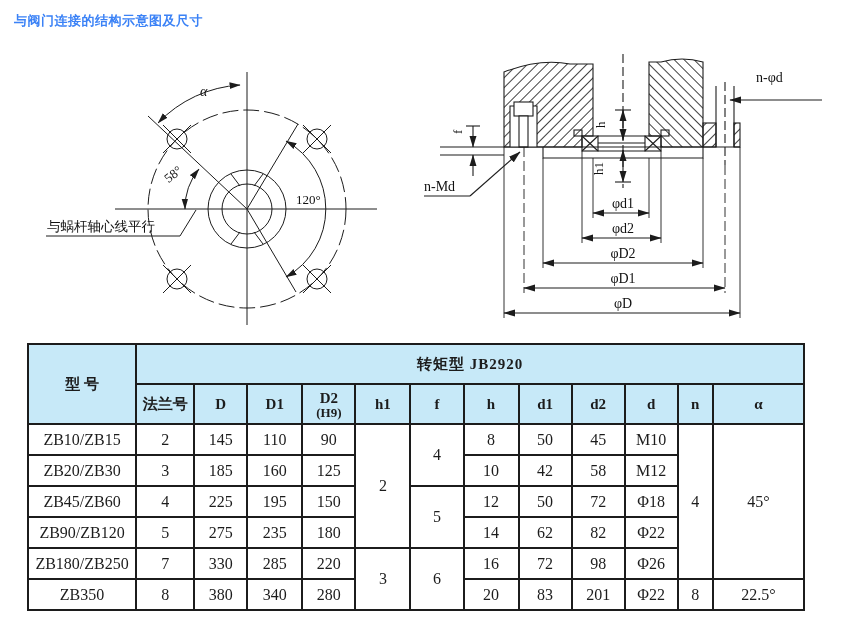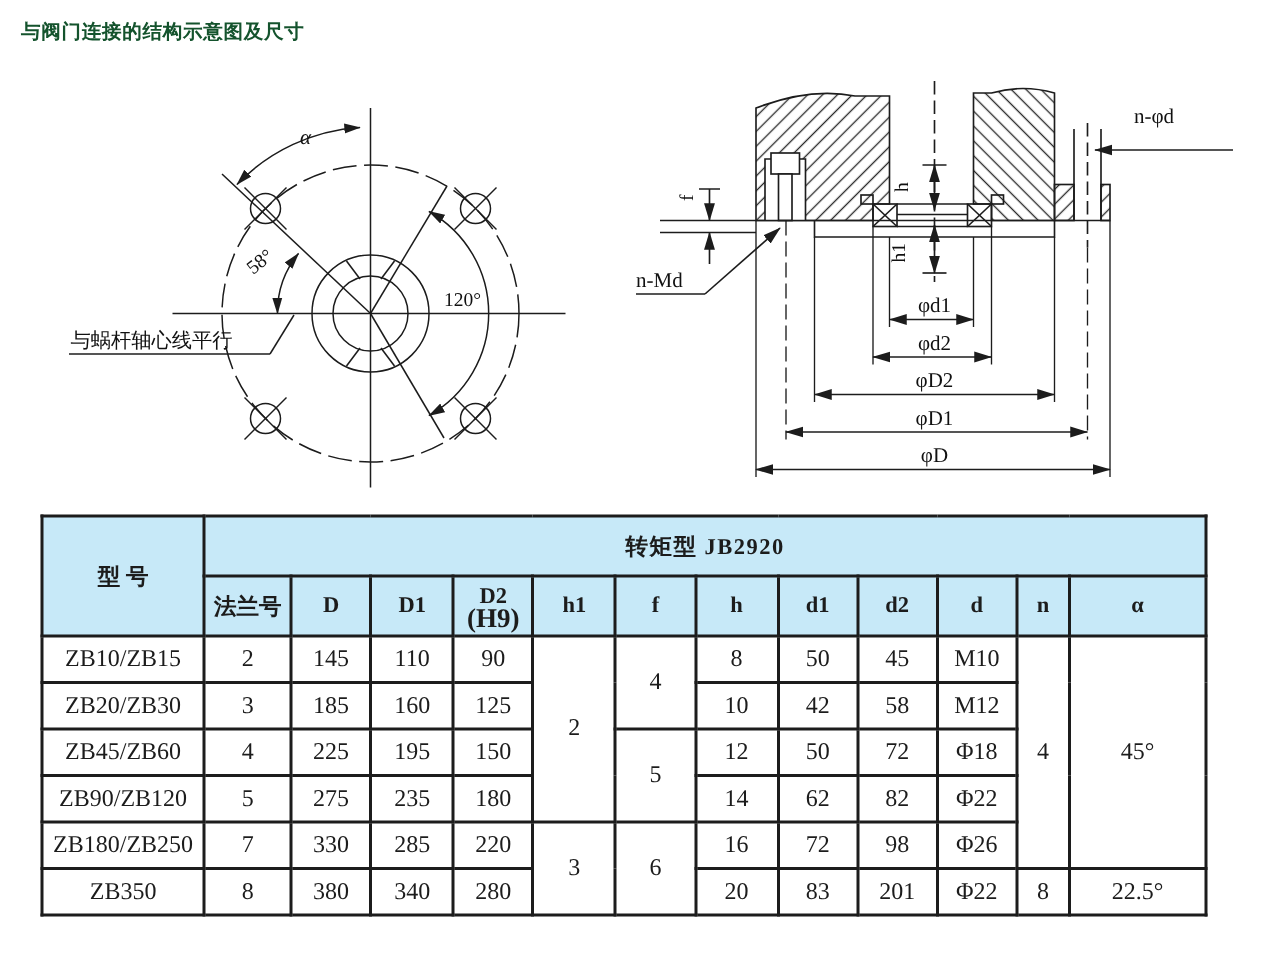--- a/index.html
+++ b/index.html
@@ -2,42 +2,42 @@
 <html><head>
 <meta charset="utf-8">
 <style>
   html,body{margin:0;padding:0;}
   body{
     width:845px;height:635px;position:relative;overflow:hidden;
     background:#ffffff;font-family:"Liberation Sans","DejaVu Sans",sans-serif;
   }
   .page-title{
     position:absolute;left:14px;top:12px;font-size:13px;font-weight:bold;
-    color:#14532d;letter-spacing:0.5px;
+    color:#3b82f6;letter-spacing:0.5px;
   }
   svg text{font-family:"Liberation Serif","DejaVu Serif",serif;fill:#111;}
   .drawing-left{position:absolute;left:30px;top:52px;}
   .drawing-right{position:absolute;left:420px;top:48px;}
   table.spec{
     position:absolute;left:27px;top:343px;border-collapse:collapse;
     table-layout:fixed;width:778px;
     font-family:"Liberation Serif","DejaVu Serif",serif;
   }
   table.spec th,table.spec td{
     border:2px solid #1c1c1c;text-align:center;vertical-align:middle;
     padding:0;background:#ffffff;color:#1c1c1c;
   }
   table.spec th{background:#c7e9f8;font-weight:bold;font-size:15px;}
   table.spec td{font-size:16px;}
   tr.hdr1{height:40px;}
   tr.hdr2{height:40px;}
   tr.data{height:31px;}
   td.sh{background:#d4d4d4;margin-top:21px;}
   .model-cell{font-size:15px;}
-  .sub-line{display:block;font-size:18px;line-height:13px;margin-top:-1px;}
+  .sub-line{display:block;font-size:13px;line-height:13px;margin-top:-1px;}
   .grp{font-size:15px;letter-spacing:1px;}
 </style>
 </head>
 <body>
 
 <div class="page-title">与阀门连接的结构示意图及尺寸</div>
 
 <svg class="drawing-left" width="350" height="285" viewBox="0 0 350 285">
   <defs>
     <marker id="arL" viewBox="0 0 10 6" refX="9.5" refY="3" markerWidth="11" markerHeight="7" orient="auto-start-reverse">

